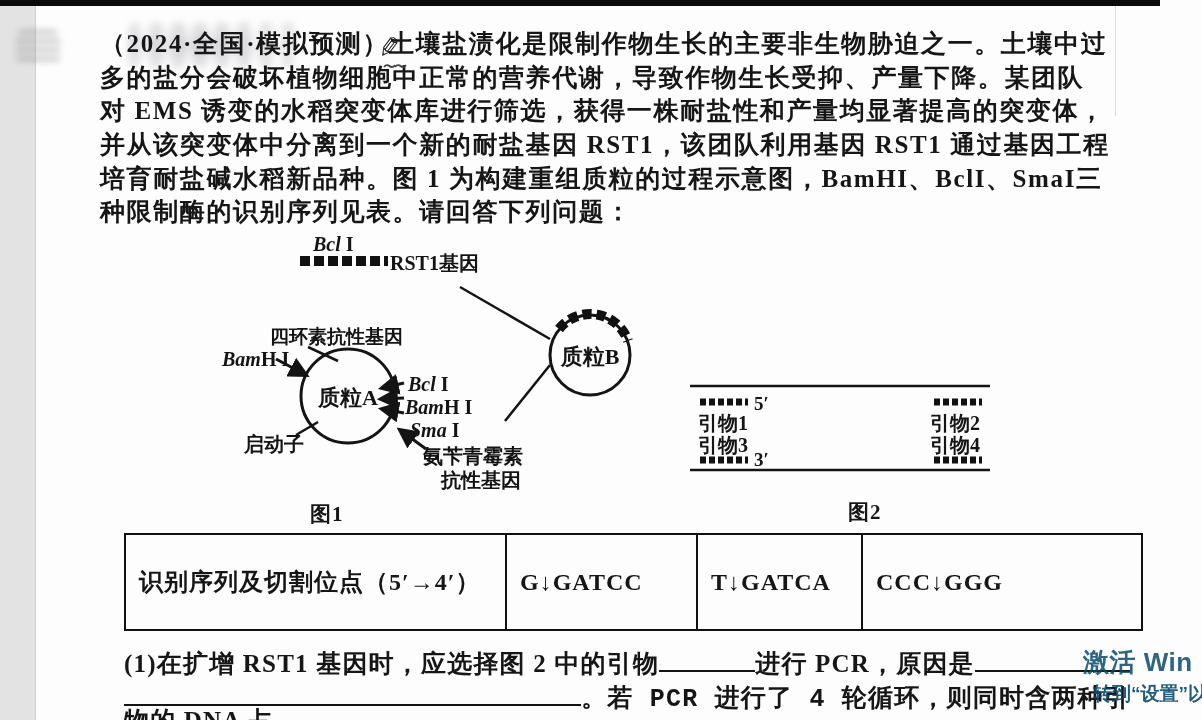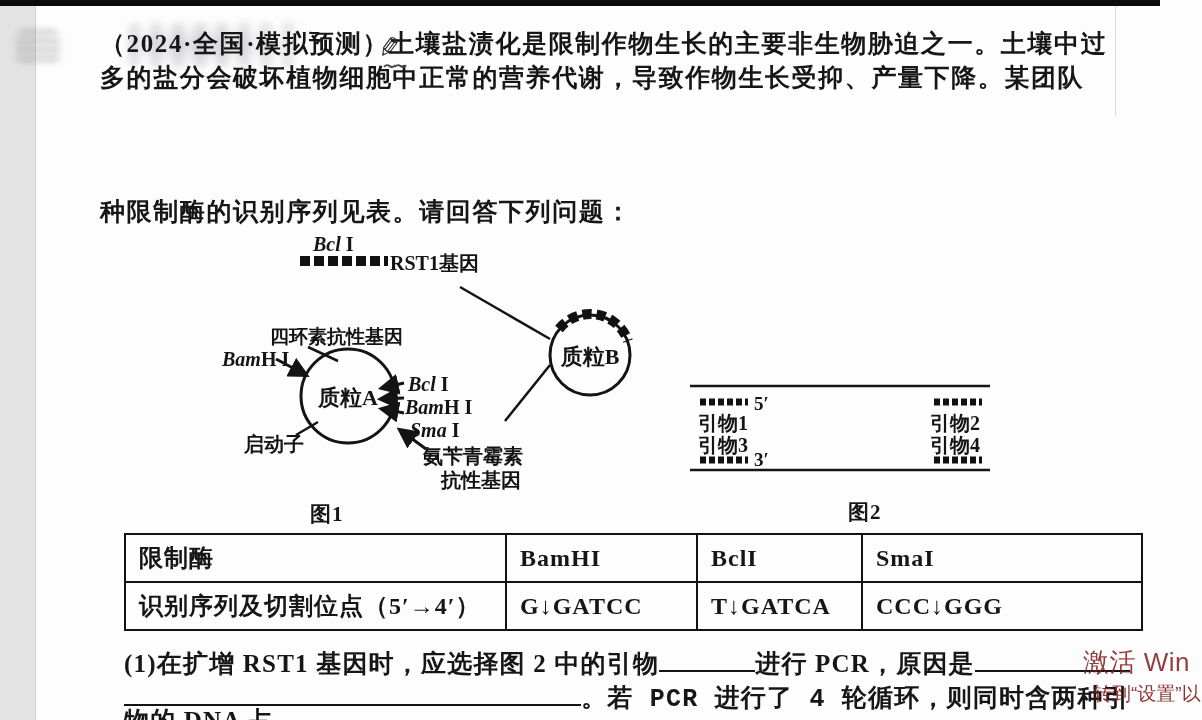--- a/index.html
+++ b/index.html
@@ -48,40 +48,43 @@
   .c1{width:366px;} .c2{width:176px;} .c3{width:150px;} .c4{width:265px;}
 
   .qline{position:absolute;left:100px;width:1006px;font-size:25px;letter-spacing:1.2px;
     white-space:nowrap;display:flex;align-items:baseline;line-height:29px;margin-left:24px;}
   .blank{display:inline-block;border-bottom:2.5px solid #141414;height:1.05em;}
   .blank-fill{flex:1;}
   .q1{top:644px;}
   .q2{top:678px;font-family:Liberation Mono, monospace;}
   .q3{top:706px;height:14px;overflow:visible;}
 
-  .act-wm{position:absolute;color:#7f1d1d;z-index:5;font-weight:400;
+  .act-wm{position:absolute;color:#0c4a6e;z-index:5;font-weight:700;
     font-family:"Liberation Sans","DejaVu Sans",sans-serif;}
   .act-line1{left:1083px;top:645px;font-size:26px;letter-spacing:.5px;opacity:.85;}
   .act-line2{left:1093px;top:681px;font-size:19px;opacity:.9;}
 </style>
 </head>
 <body>
 
 <div class="screen">
 
   <div class="topbar"></div>
   <div class="margin-strip margin-left"></div>
   <div class="margin-strip margin-right"></div>
   <div class="edge-line"></div>
 
   <div class="smudge smudge-a"></div>
   <div class="smudge smudge-b"></div>
 
   <div class="para-line" style="top:29px;">（2024·全国·模拟预测）土壤盐渍化是限制作物生长的主要非生物胁迫之一。土壤中过</div>
   <div class="para-line" style="top:63px;">多的盐分会破坏植物细胞中正常的营养代谢，导致作物生长受抑、产量下降。某团队</div>
+  <div class="para-line" style="top:96px;">对 EMS 诱变的水稻突变体库进行筛选，获得一株耐盐性和产量均显著提高的突变体，</div>
+  <div class="para-line" style="top:130px;">并从该突变体中分离到一个新的耐盐基因 RST1，该团队利用基因 RST1 通过基因工程</div>
+  <div class="para-line" style="top:164px;">培育耐盐碱水稻新品种。图 1 为构建重组质粒的过程示意图，BamHI、BclI、SmaI三</div>
   <div class="para-line" style="top:197px;">种限制酶的识别序列见表。请回答下列问题：</div>
 
   <span class="pencil">✎</span>
   <span class="squiggle">〜〜</span>
 
   <svg class="fig-svg fig1" width="450" height="280" viewBox="0 0 450 280">
     <defs>
       <marker id="arr" viewBox="0 0 10 10" refX="8" refY="5" markerWidth="7" markerHeight="7" orient="auto-start-reverse">
         <path d="M0,0 L10,5 L0,10 z" fill="#141414"></path>
       </marker>
@@ -149,26 +152,20 @@
 
     <text x="242" y="76" font-size="20">引物4</text>
     <line x1="246" y1="84" x2="294" y2="84" stroke="#111" stroke-width="7" stroke-dasharray="6 3"></line>
   </svg>
 
   <div class="caption cap1">图1</div>
   <div class="caption cap2">图2</div>
 
   <table class="enzyme">
     <tbody>
-        <tr>
-      <td class="c1">限制酶</td>
-      <td class="c2">BamHI</td>
-      <td class="c3">BclI</td>
-      <td class="c4">SmaI</td>
-    </tr>
     <tr>
       <td class="c1">识别序列及切割位点（5′→4′）</td>
       <td class="c2">G↓GATCC</td>
       <td class="c3">T↓GATCA</td>
       <td class="c4">CCC↓GGG</td>
     </tr>
   </tbody>
     </table>
 
   <div class="qline q1">

